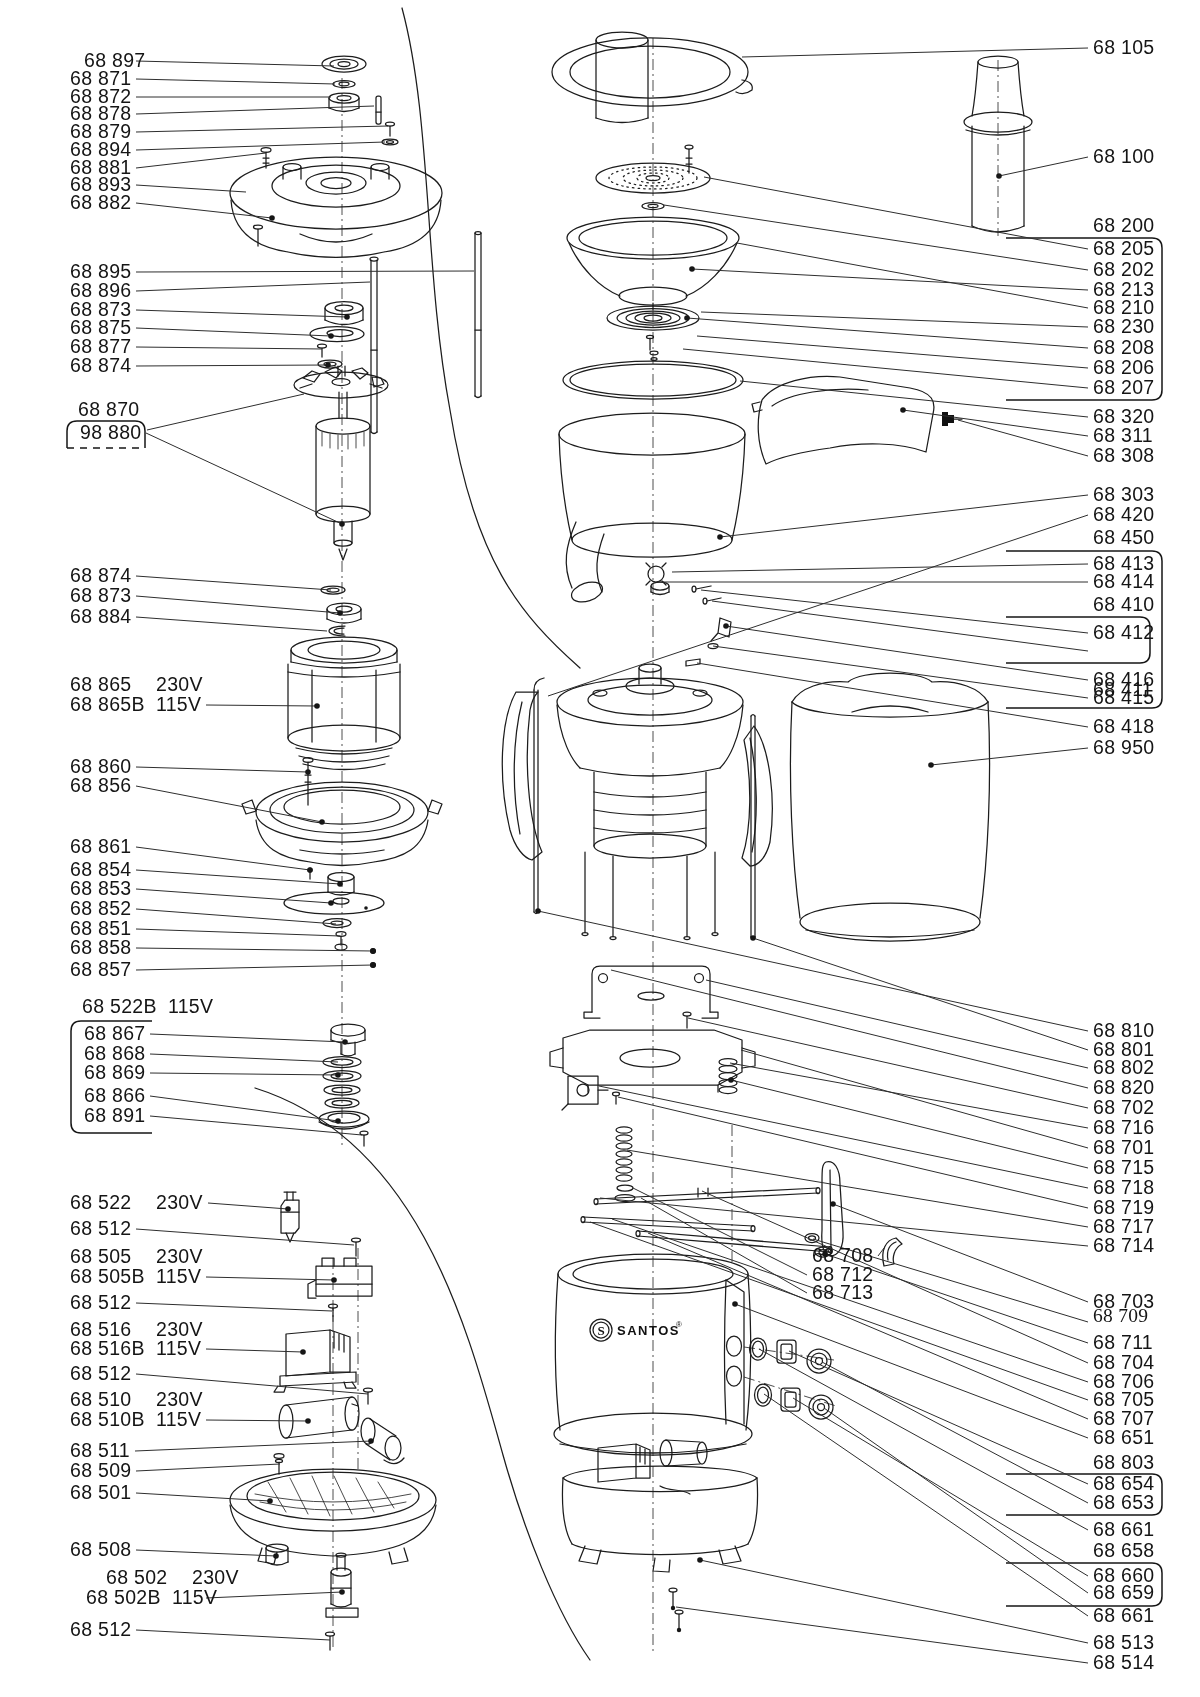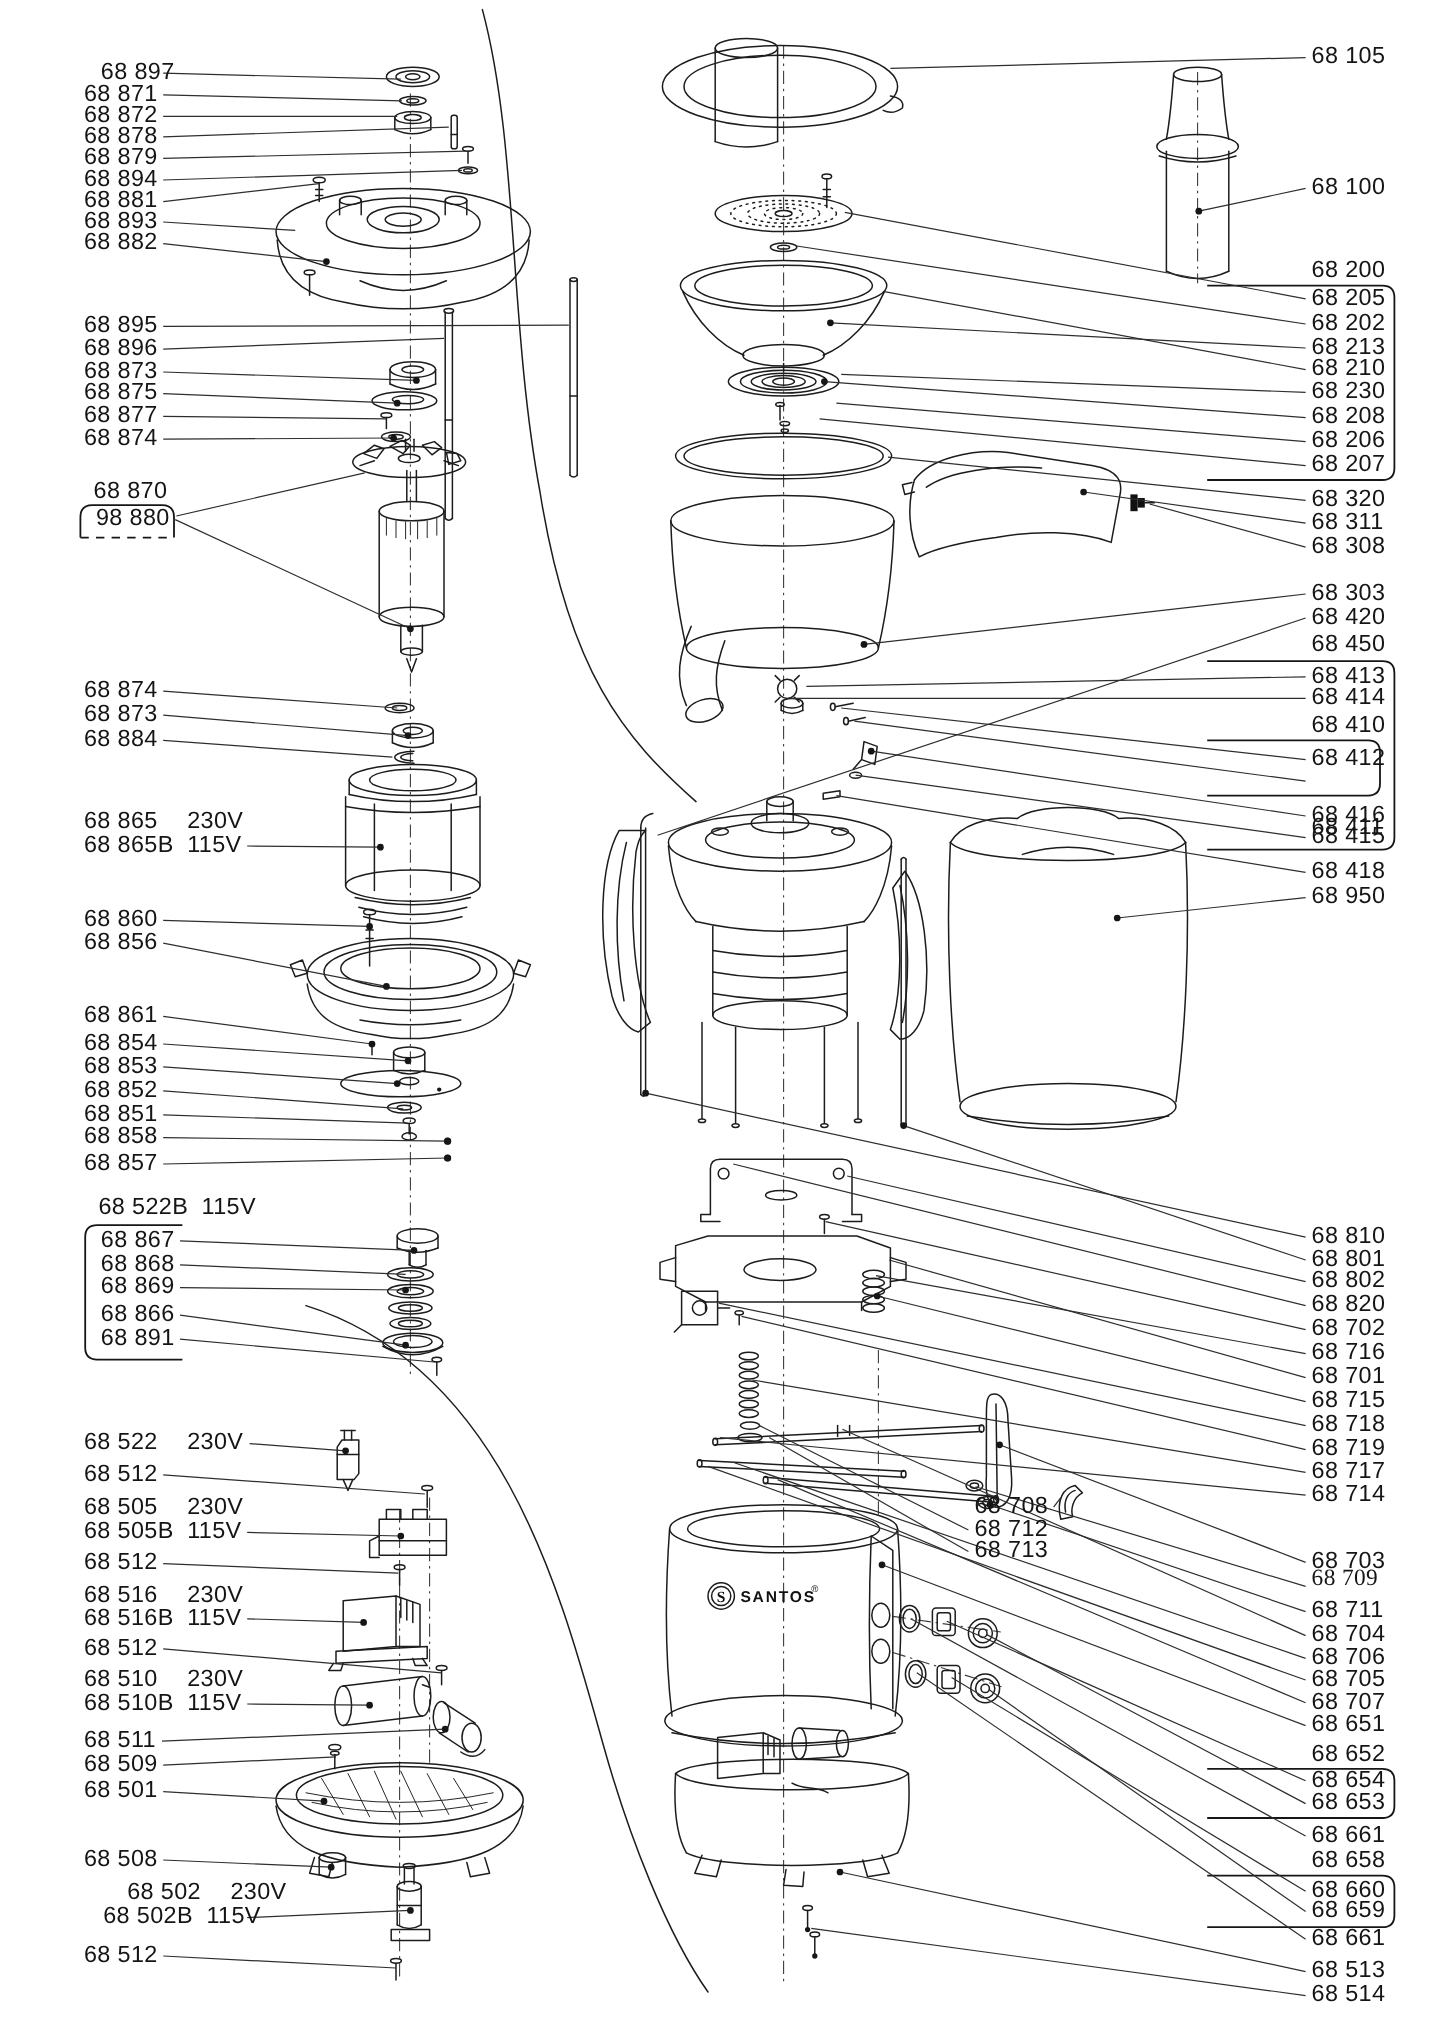--- a/index.html
+++ b/index.html
@@ -882,21 +882,21 @@
     <div class="lbl" style="left: 812px; top: 1275px;"><span class="pn">68 712</span></div>
     <div class="lbl" style="left: 812px; top: 1293px;"><span class="pn">68 713</span></div>
     <div class="lbl" style="left: 1093px; top: 1302px;"><span class="pn">68 703</span></div>
     <div class="lbl" style="left: 1093px; top: 1316px; font-family: Liberation Serif, serif;"><span class="pn">68 709</span></div>
     <div class="lbl" style="left: 1093px; top: 1343px;"><span class="pn">68 711</span></div>
     <div class="lbl" style="left: 1093px; top: 1363px;"><span class="pn">68 704</span></div>
     <div class="lbl" style="left: 1093px; top: 1382px;"><span class="pn">68 706</span></div>
     <div class="lbl" style="left: 1093px; top: 1400px;"><span class="pn">68 705</span></div>
     <div class="lbl" style="left: 1093px; top: 1419px;"><span class="pn">68 707</span></div>
     <div class="lbl" style="left: 1093px; top: 1438px;"><span class="pn">68 651</span></div>
-    <div class="lbl" style="left: 1093px; top: 1463px;"><span class="pn">68 652</span></div>
+    <div class="lbl" style="left: 1093px; top: 1463px;"><span class="pn">68 803</span></div>
     <div class="lbl" style="left: 1093px; top: 1484px;"><span class="pn">68 654</span></div>
     <div class="lbl" style="left: 1093px; top: 1503px;"><span class="pn">68 653</span></div>
     <div class="lbl" style="left: 1093px; top: 1530px;"><span class="pn">68 661</span></div>
     <div class="lbl" style="left: 1093px; top: 1551px;"><span class="pn">68 658</span></div>
     <div class="lbl" style="left: 1093px; top: 1576px;"><span class="pn">68 660</span></div>
     <div class="lbl" style="left: 1093px; top: 1593px;"><span class="pn">68 659</span></div>
     <div class="lbl" style="left: 1093px; top: 1616px;"><span class="pn">68 661</span></div>
     <div class="lbl" style="left: 1093px; top: 1643px;"><span class="pn">68 513</span></div>
     <div class="lbl" style="left: 1093px; top: 1663px;"><span class="pn">68 514</span></div>
   </div>

